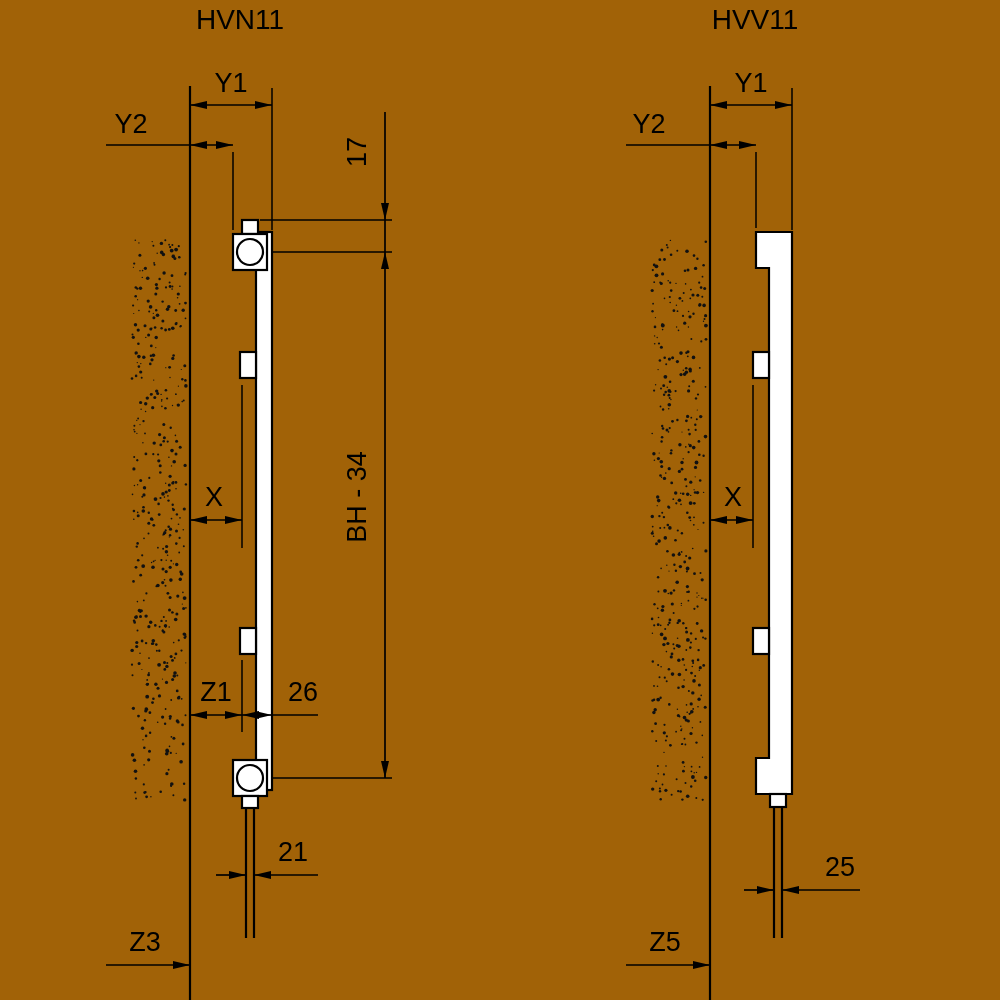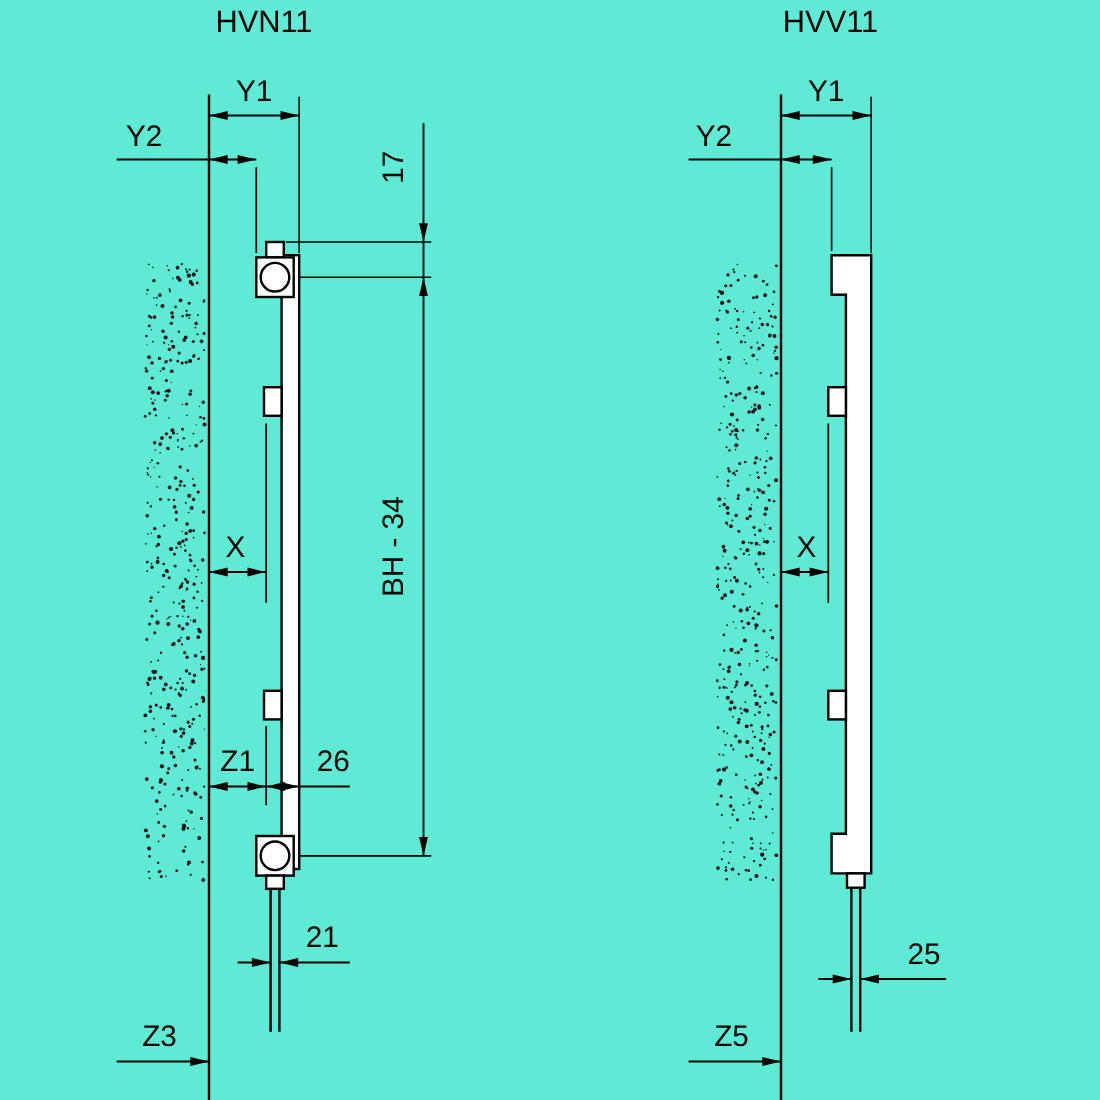--- a/index.html
+++ b/index.html
@@ -1,16 +1,16 @@
 <!DOCTYPE html>
 <html><head>
 <meta charset="utf-8">
 <style>
   html,body{margin:0;padding:0;background:#ffffff;}
-  #stage{position:relative;width:1000px;height:1000px;background:#5eead4;overflow:hidden;}
+  #stage{position:relative;width:1000px;height:1000px;background:#a16207;overflow:hidden;}
   svg{display:block;}
   .struct{stroke:#000;stroke-width:2.2;fill:none;}
   .structw{stroke:#000;stroke-width:2.2;fill:#fff;}
   .dim{stroke:#000;stroke-width:1.7;fill:none;}
   .ext{stroke:#000;stroke-width:1.5;fill:none;}
   .arr{fill:#000;stroke:none;}
   .stip{fill:#111;}
   text{font-family:"Liberation Sans",sans-serif;font-size:27px;fill:#000;}
   .title{font-size:28px;}
 </style>

